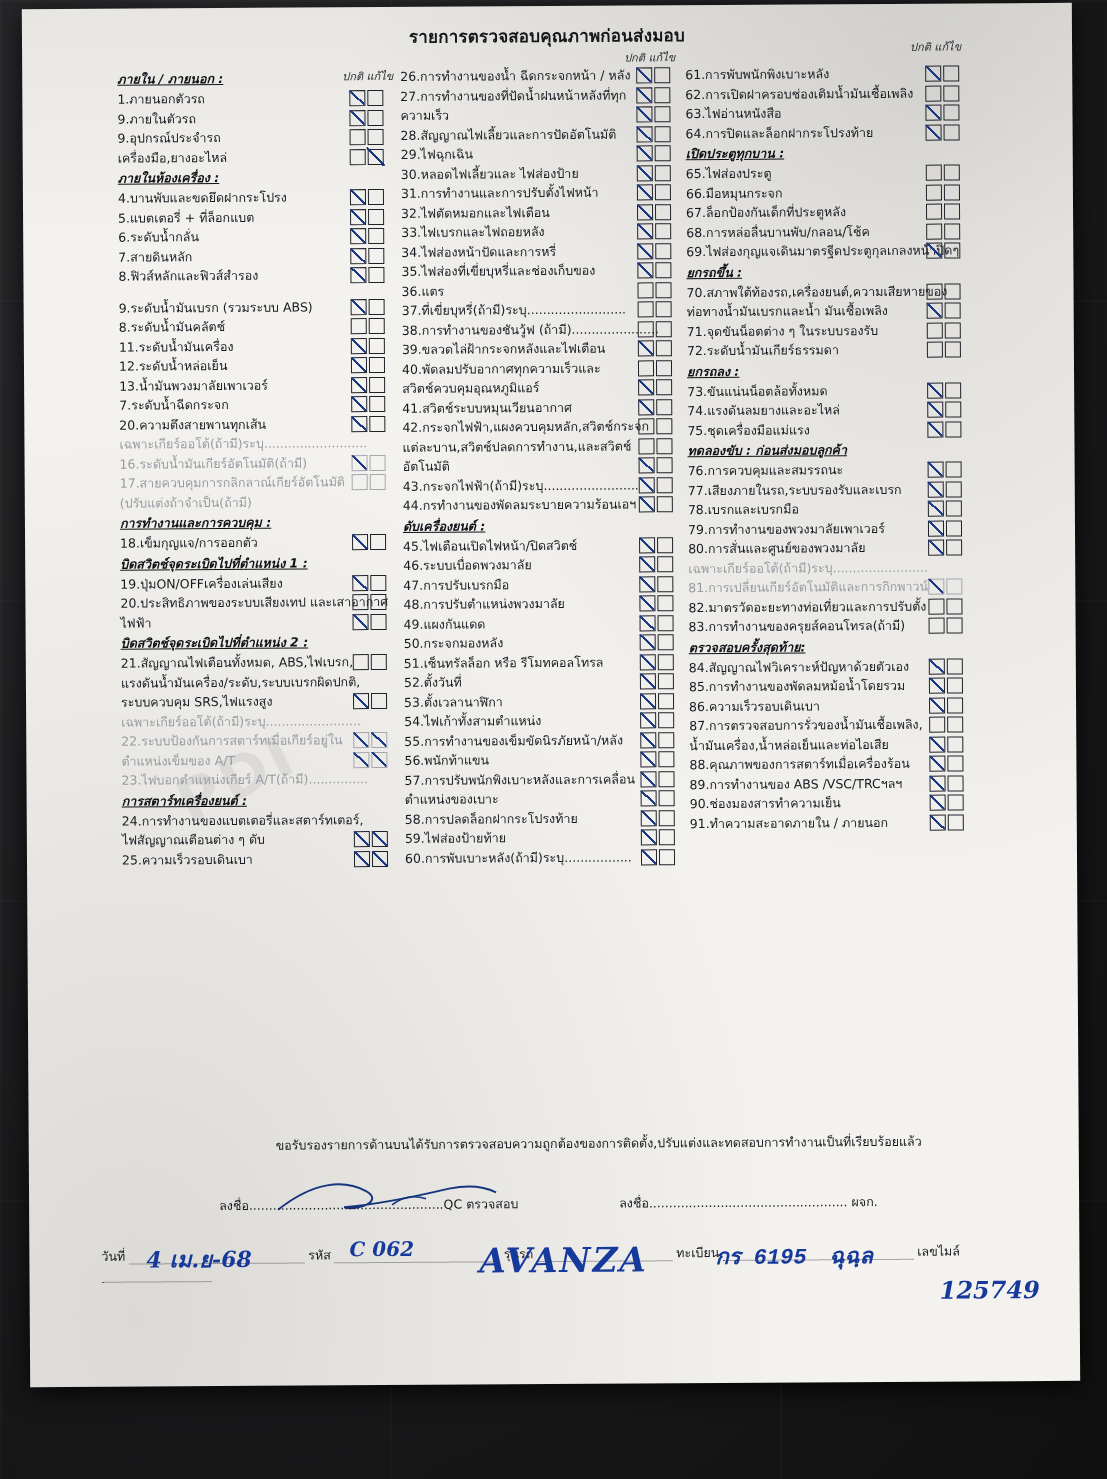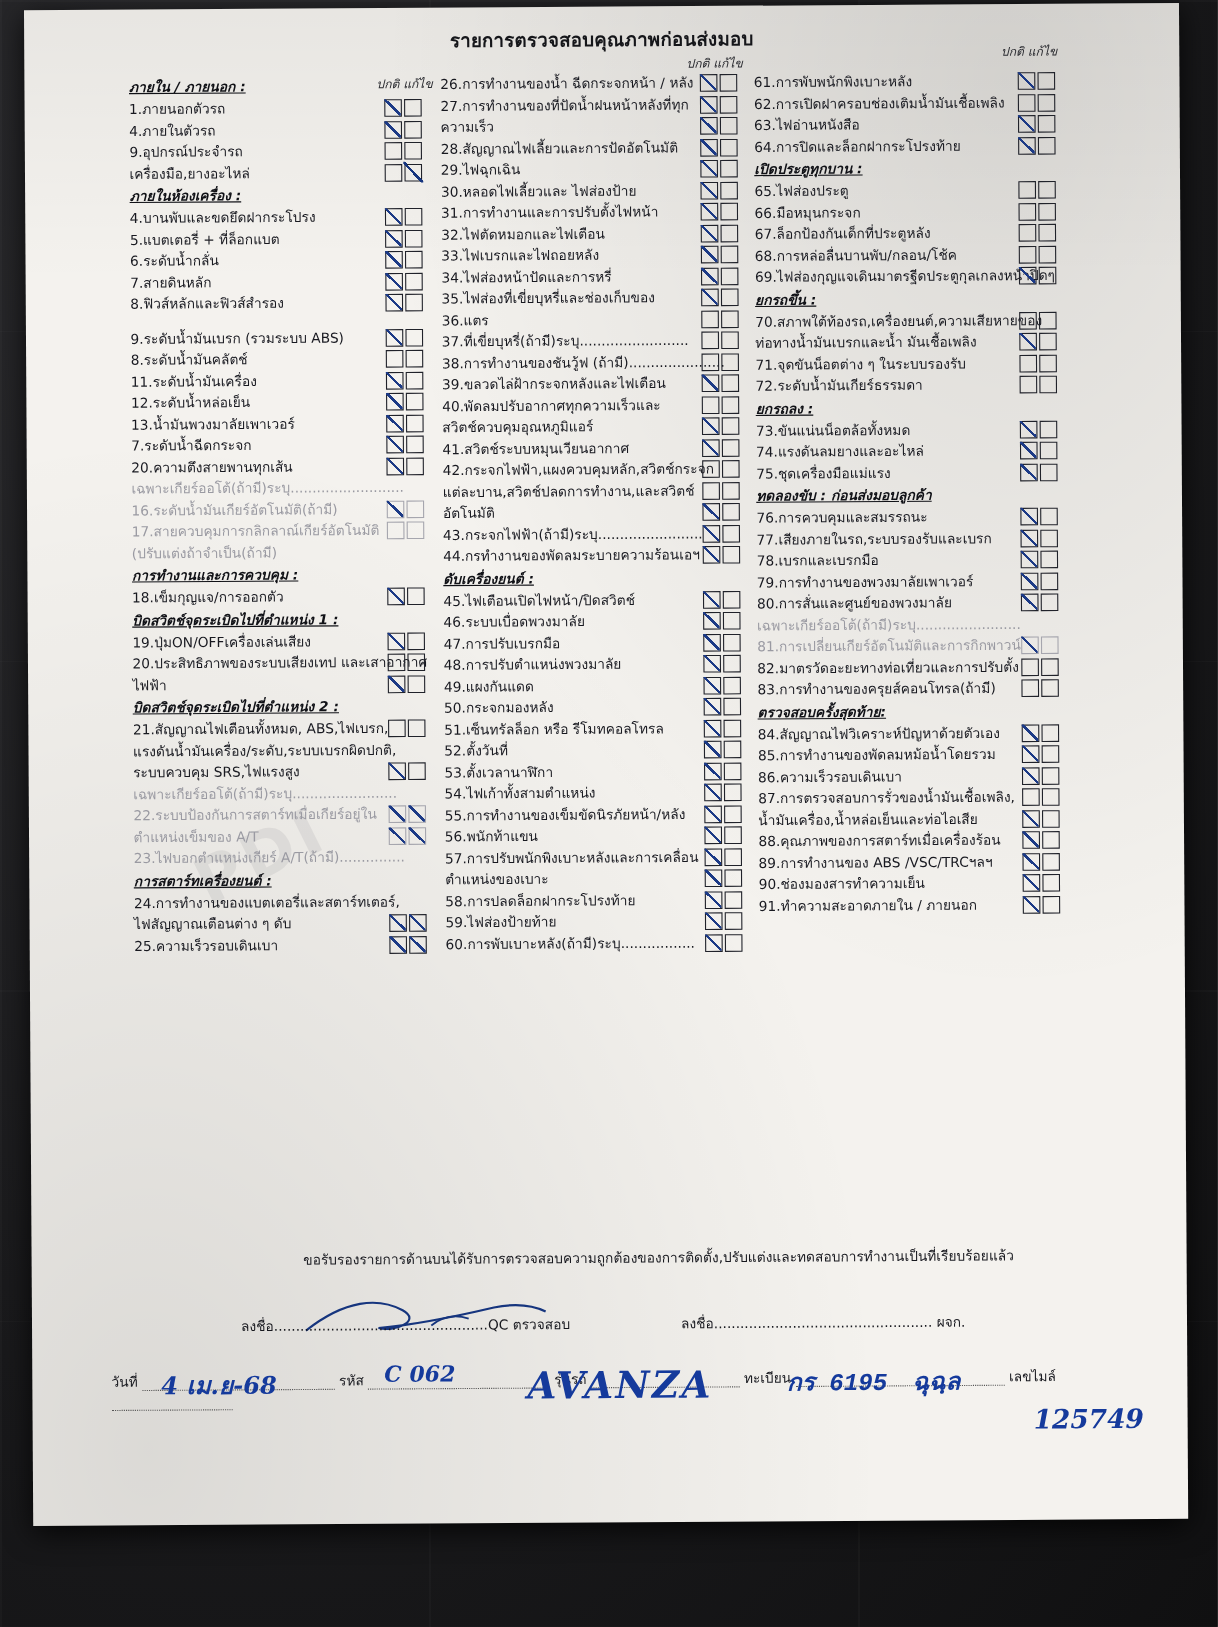--- a/index.html
+++ b/index.html
@@ -130,21 +130,21 @@
   <div class="hdr h1">ปกติ  แก้ไข</div>
   <div class="hdr h2">ปกติ  แก้ไข</div>
   <div class="hdr h3">ปกติ  แก้ไข</div>
 
   <div class="col c1" id="col-1">
       <div class="row sect"><span>ภายใน / ภายนอก :</span></div>
       <div class="row"><span>1.ภายนอกตัวรถ</span><span class="boxes">
           <span class="bx tick"></span>
           <span class="bx"></span>
         </span></div>
-      <div class="row"><span>4.ภายในตัวรถ</span><span class="boxes">
+      <div class="row"><span>9.ภายในตัวรถ</span><span class="boxes">
           <span class="bx tick"></span>
           <span class="bx"></span>
         </span></div>
       <div class="row"><span>9.อุปกรณ์ประจำรถ</span><span class="boxes">
           <span class="bx"></span>
           <span class="bx"></span>
         </span></div>
       <div class="row"><span>เครื่องมือ,ยางอะไหล่</span><span class="boxes">
           <span class="bx"></span>
           <span class="bx tick2"></span>

